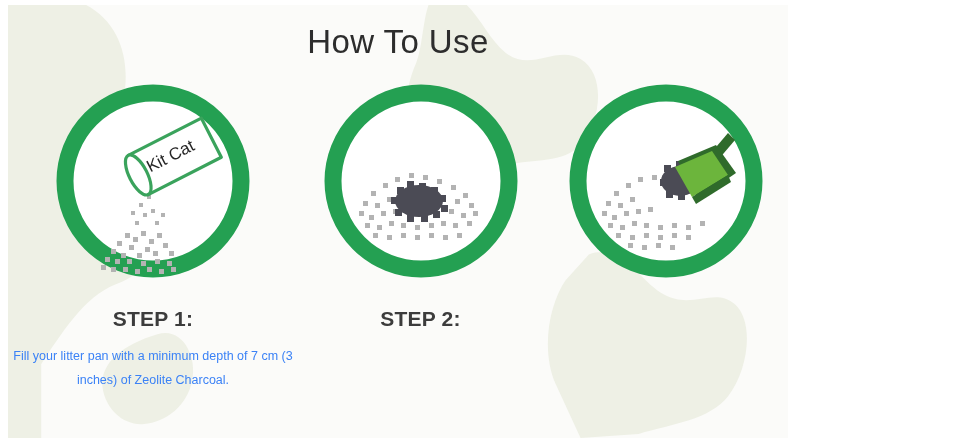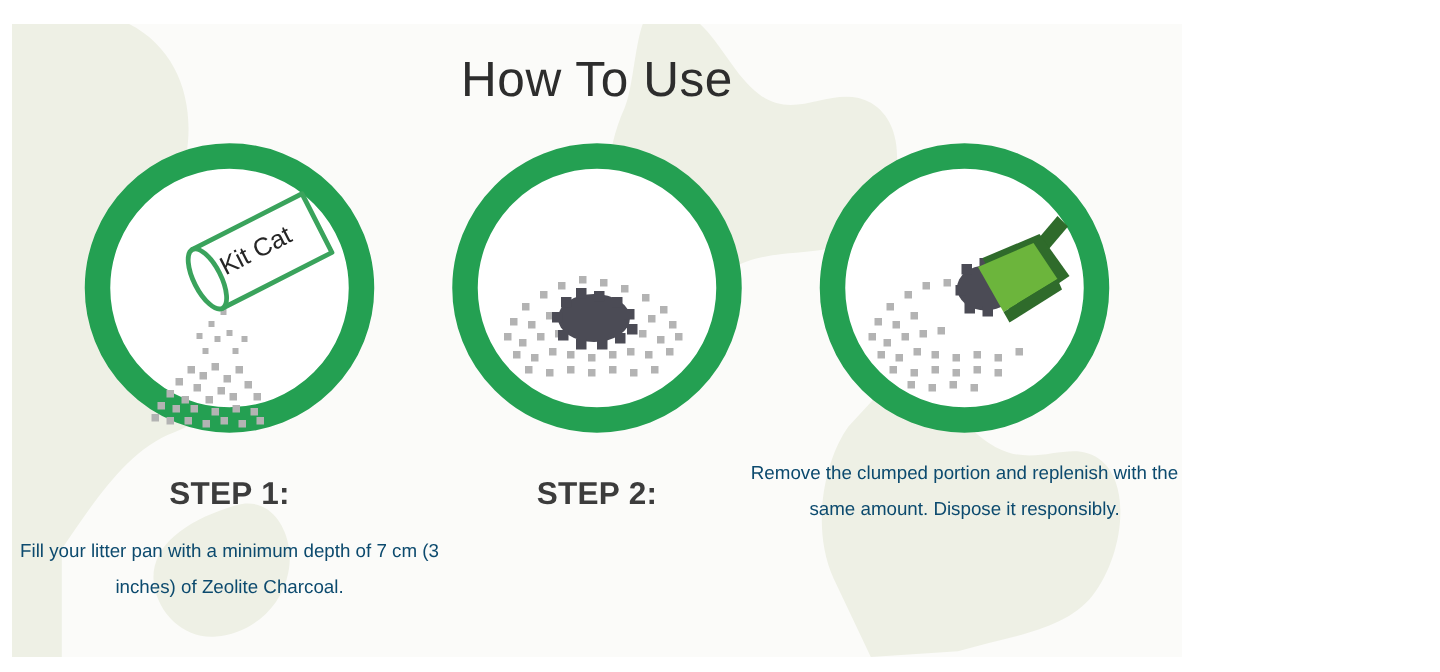--- a/index.html
+++ b/index.html
@@ -13,21 +13,21 @@
     overflow: hidden;
     font-family: "Liberation Sans", sans-serif;
   }
 
   
   .page {
     position: relative;
     width: 800px;
     height: 448px;
     box-sizing: border-box;
-    padding: 16px 12px 10px 8px;
+    padding: 5px 12px 10px 8px;
     background: #ffffff;
   }
   .canvas {
     position: relative;
     width: 100%;
     height: 100%;
     background: #fbfbf9;
     overflow: hidden;
   }
 
@@ -84,21 +84,21 @@
     font-weight: 700;
     color: #3c3c3c;
     letter-spacing: 0.2px;
   }
   .step-desc {
     margin-top: 13px;
     width: 290px;
     text-align: center;
     font-size: 12.5px;
     line-height: 1.95;
-    color: #0c4a6e;
+    color: #3b82f6;
   }
 </style>
 </head>
 <body>
 
 <div class="page">
   <div class="canvas">
 
     <div class="bg-layer">
       <svg viewBox="0 0 940 434" preserveAspectRatio="none" aria-hidden="true">
@@ -284,18 +284,17 @@
                 <rect x="110" y="110" width="7" height="7"></rect>
               <rect x="122" y="102" width="7" height="7"></rect>
             </g>
 
             <path d="M143,70 L160,50 L167,57 L150,77 Z" fill="#2f6b2b"></path>
             <path d="M110,78 L148,62 L168,90 L130,116 Z" fill="#2f6b2b"></path>
             <path d="M107,84 L144,68 L160,92 L124,114 Z" fill="#6cb53c"></path>
             <path d="M124,114 L160,92 L163,99 L128,121 Z" fill="#2f6b2b"></path>
           </svg>
         </div>
-        <div class="step-desc">Remove the clumped portion and replenish with the same amount. Dispose it responsibly.</div>
       </div>
 
     </div>
   </div>
 </div>
 
 </body></html>

